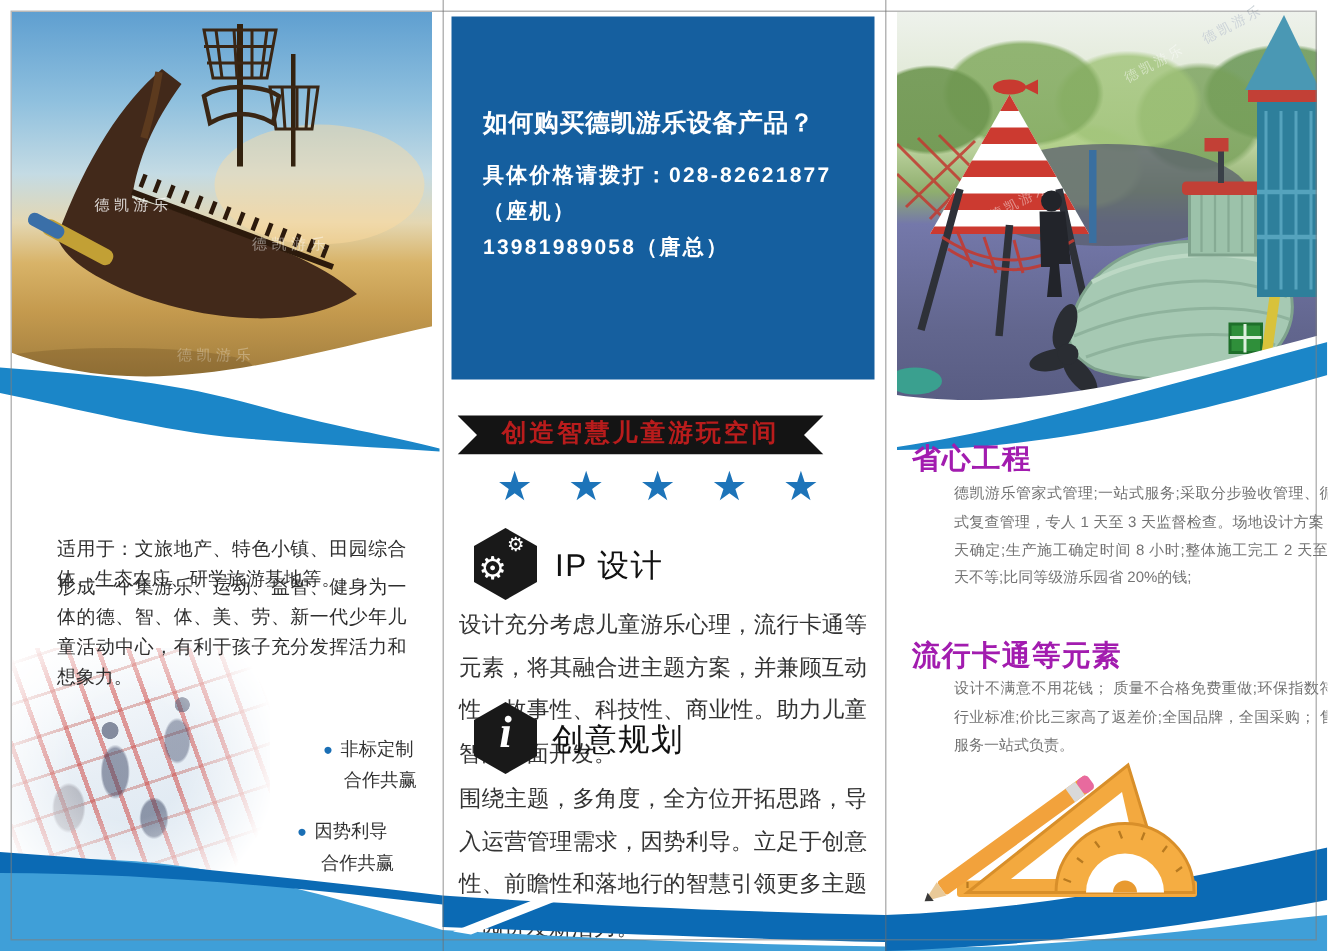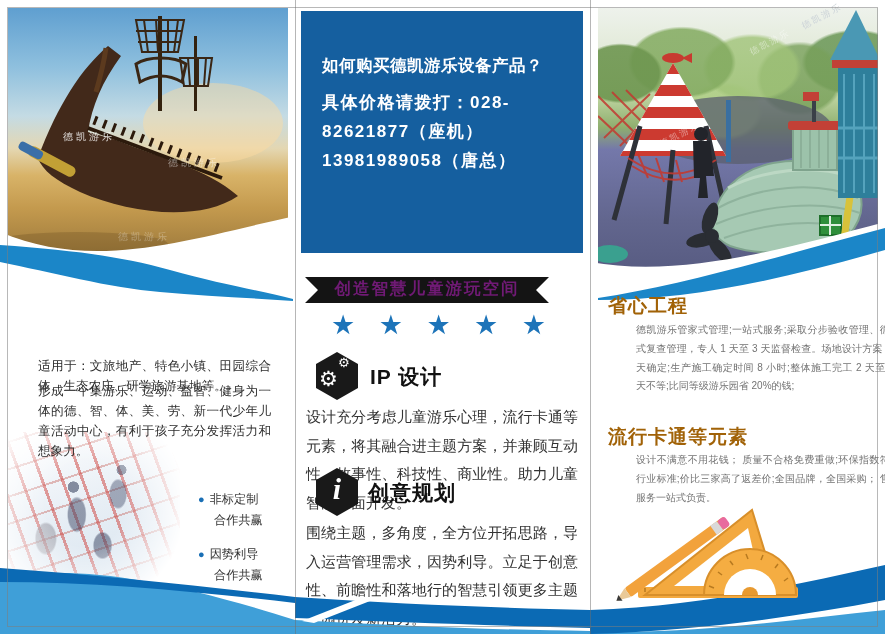--- a/index.html
+++ b/index.html
@@ -42,45 +42,45 @@
       radial-gradient(ellipse 16px 24px at 22% 62%,rgba(150,150,160,.55) 60%,transparent 70%),
       radial-gradient(ellipse 14px 20px at 55% 66%,rgba(55,65,95,.5) 60%,transparent 70%),
       repeating-linear-gradient(70deg,transparent 0 16px,rgba(205,60,55,.5) 16px 19px),
       repeating-linear-gradient(-18deg,transparent 0 24px,rgba(190,70,60,.35) 24px 26px),
       linear-gradient(160deg,#ffffff 0%,#e7eef5 45%,#d4e2ee 100%);
     -webkit-mask-image:radial-gradient(ellipse at 45% 42%,#000 30%,transparent 75%);
     mask-image:radial-gradient(ellipse at 45% 42%,#000 30%,transparent 75%);}
   .bullet{left:198px;width:95px;z-index:3;font-size:12.2px;color:#333;line-height:1.75;}
   .bullet .dot{color:#1a6fb5;font-size:11px;margin-right:5px;}
   .bullet .l2{margin-left:16px;}
-  .b1{top:489px;} .b2{top:544px;}
+  .b1{top:489px;text-align:center;} .b2{top:544px;}
   
   .blue-box{left:301px;top:11px;width:282px;height:242px;background:#155f9f;z-index:1;
     padding:44px 21px 0 21px;box-sizing:border-box;color:#fff;}
-  .blue-box h2{margin:0 0 12px 0;font-size:16.5px;letter-spacing:.5px;}
+  .blue-box h2{margin:16px 0 12px 0;font-size:16.5px;letter-spacing:.5px;}
   .blue-box .bb-body{font-size:12px;line-height:1.63;text-align:justify;}
-  .blue-box .bb-contact{margin-top:6px;font-size:17px;font-weight:bold;letter-spacing:1.5px;line-height:1.7;}
+  .blue-box .bb-contact{margin-top:6px;font-size:14px;font-weight:bold;letter-spacing:1.5px;line-height:1.7;}
   .ribbon{left:305px;top:275px;width:244px;height:28px;z-index:3;}
   .ribbon svg{position:absolute;left:0;top:0;}
   .ribbon .rb-text{position:absolute;left:0;top:0;width:100%;height:100%;display:flex;align-items:center;justify-content:center;
-    color:#701a75;font-size:16.5px;font-weight:bold;letter-spacing:2px;}
+    color:#b91c1c;font-size:16.5px;font-weight:bold;letter-spacing:2px;}
   .stars{left:295px;top:309px;width:295px;text-align:center;font-size:27px;color:#1d74b9;letter-spacing:8px;z-index:3;}
   .hex{width:42px;height:48px;background:#191919;z-index:3;
     clip-path:polygon(50% 0,100% 25%,100% 75%,50% 100%,0 75%,0 25%);}
   .hex .g1{position:absolute;left:3px;top:15px;color:#fff;font-size:21px;}
   .hex .g2{position:absolute;left:22px;top:3px;color:#fff;font-size:13px;}
   .hex .info-i{position:absolute;left:0;top:4px;width:100%;text-align:center;color:#fff;
     font-family:"Liberation Serif","DejaVu Serif",serif;font-style:italic;font-weight:bold;font-size:30px;}
   .hex1{left:316px;top:352px;} .hex2{left:316px;top:468px;}
-  .sec-title{font-size:21px;font-weight:bold;color:#111;letter-spacing:1px;z-index:3;}
+  .sec-title{font-size:21px;font-weight:normal;color:#111;letter-spacing:1px;z-index:3;}
   .st1{left:370px;top:363px;} .st2{left:368px;top:479px;}
   .sec-body{left:306px;width:272px;font-size:15px;line-height:1.9;color:#333;text-align:justify;z-index:3;}
   .sb1{top:403px;} .sb2{top:519px;}
   
-  .rp-title{font-size:19px;font-weight:bold;color:#a16207;letter-spacing:1px;z-index:3;}
+  .rp-title{font-size:19px;font-weight:bold;color:#a21caf;letter-spacing:1px;z-index:3;}
   .rt1{left:608px;top:293px;} .rt2{left:608px;top:424px;}
   .rp-body{left:636px;width:264px;font-size:10px;line-height:1.88;color:#737373;text-align:justify;z-index:3;}
   .rb1{top:321px;} .rb2{top:451px;}
   .drafting{left:600px;top:500px;width:210px;height:105px;z-index:6;}
   
   .footer-wave{left:0;top:494px;width:885px;height:140px;z-index:5;}
 </style>
 </head>
 <body>
 

